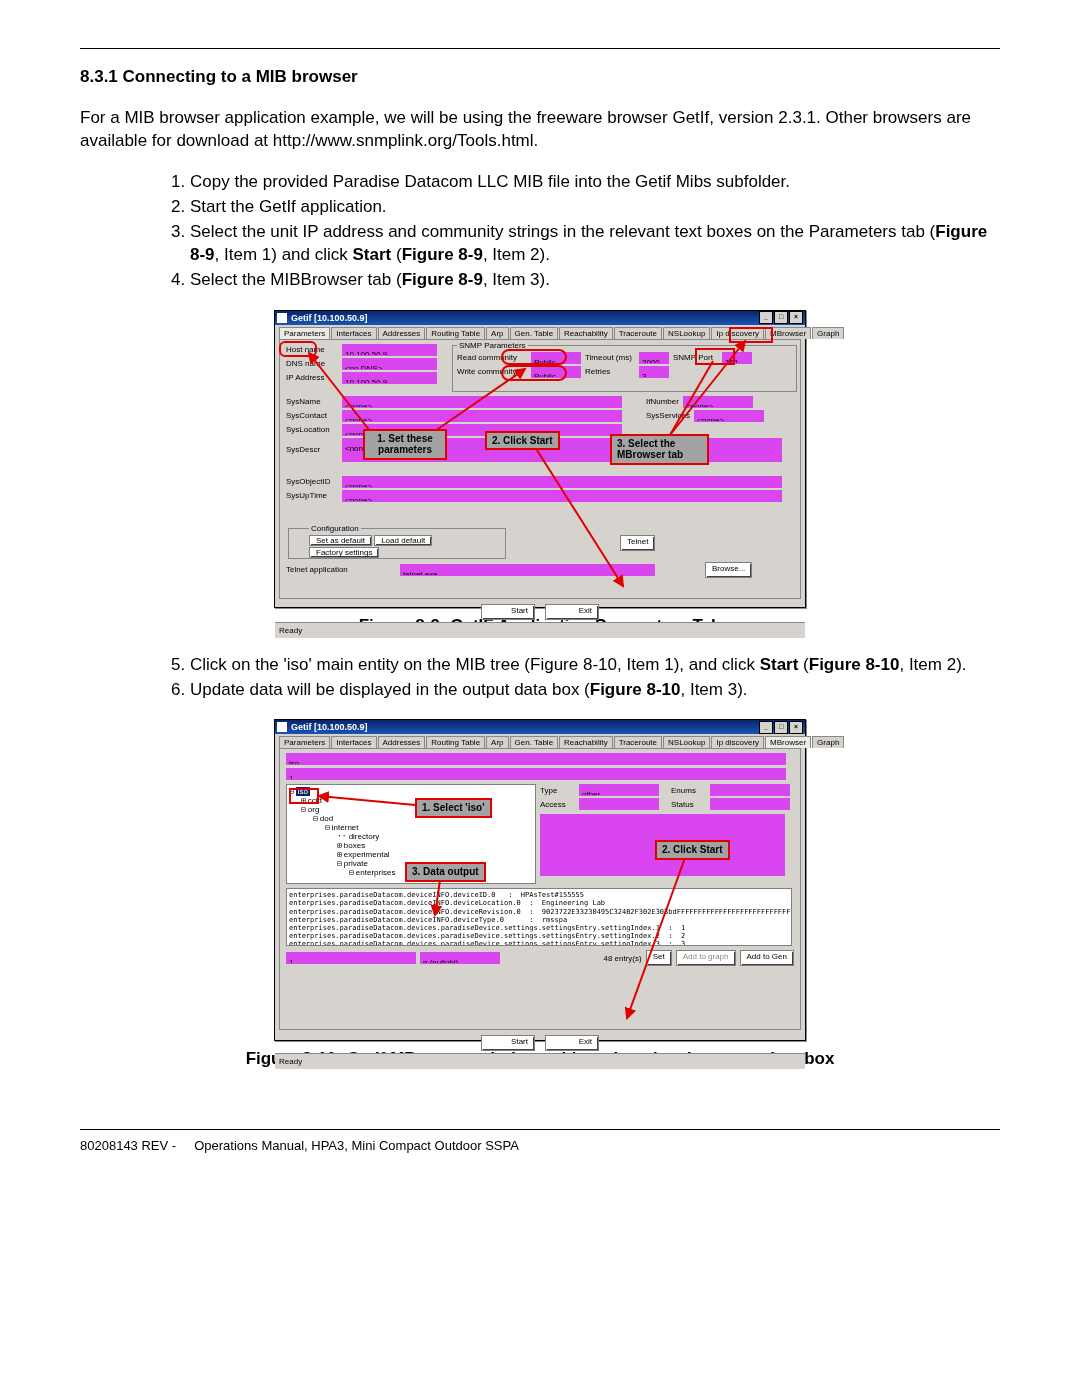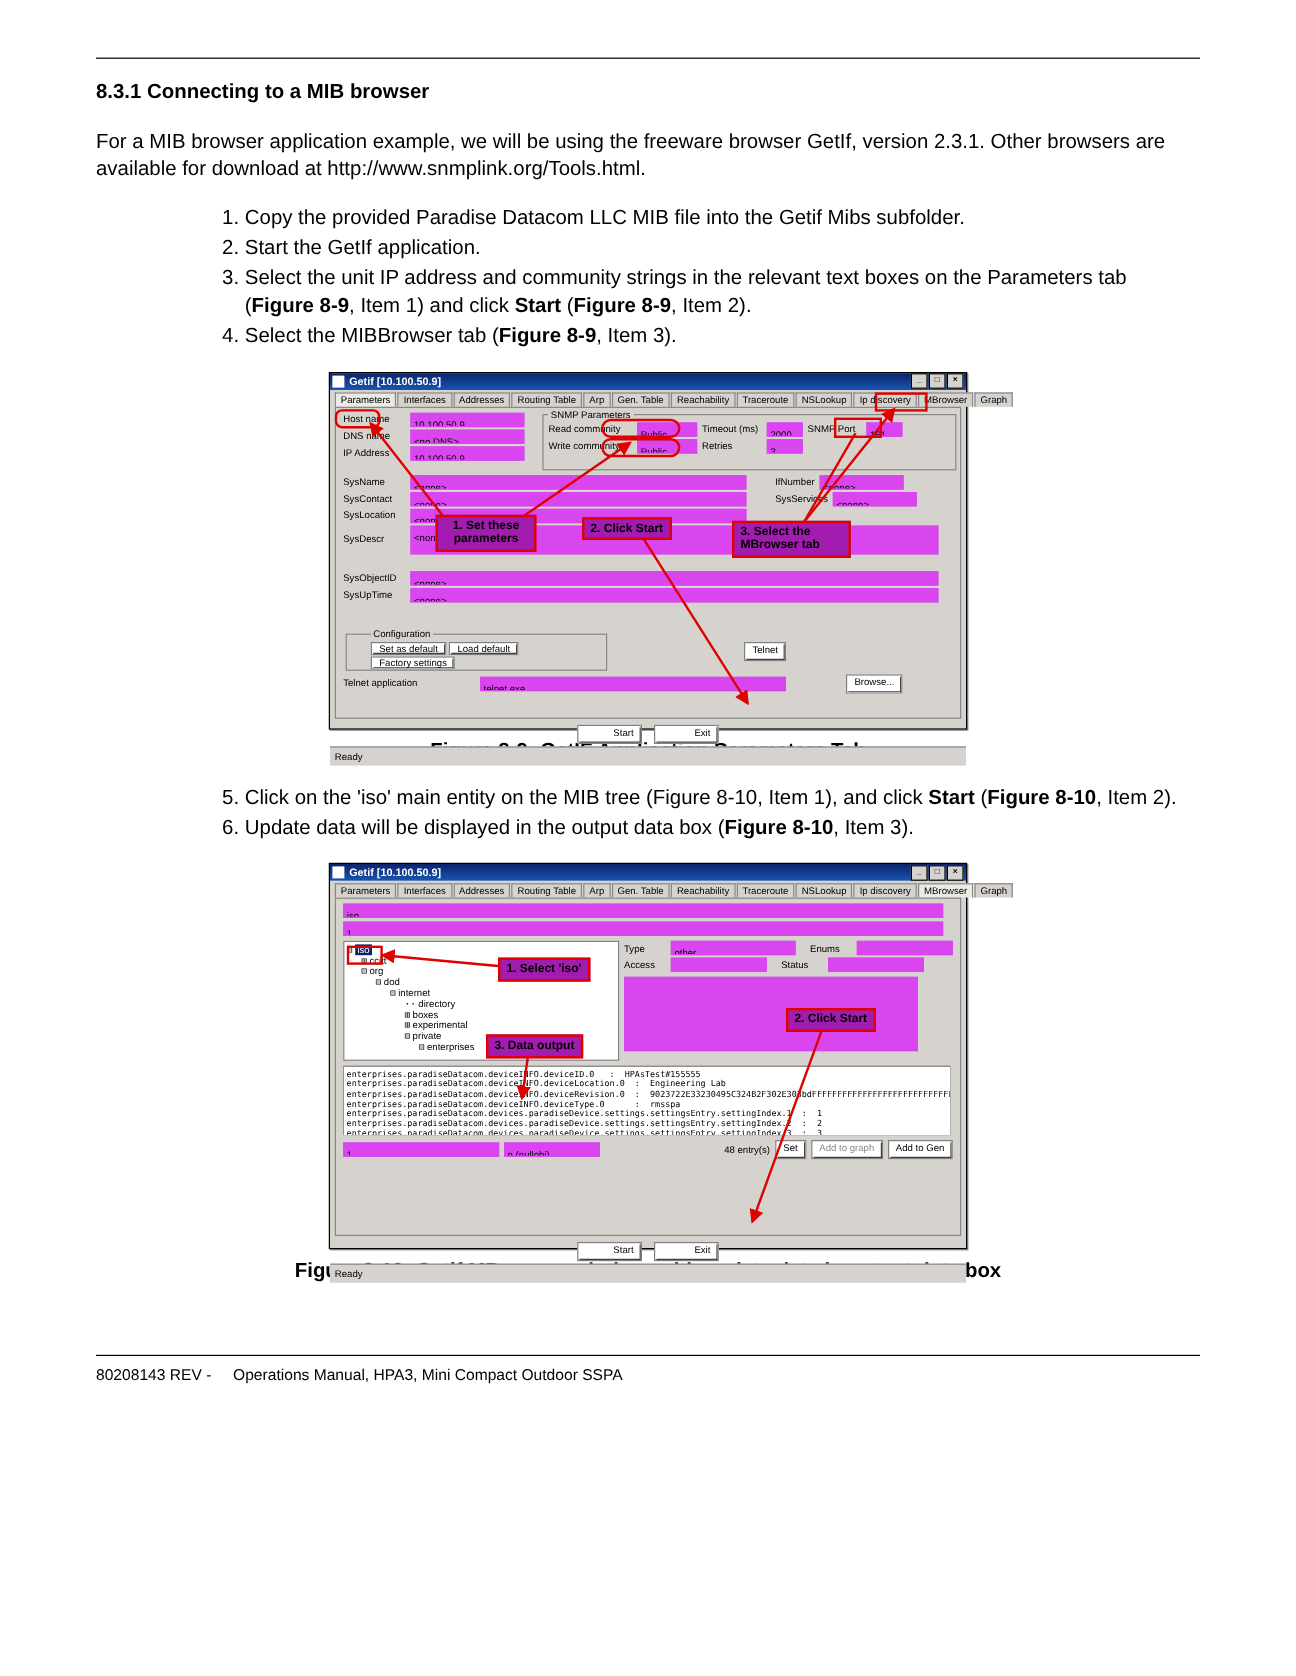--- a/index.html
+++ b/index.html
@@ -27,21 +27,20 @@
     margin: 0 0 18px 0;
   }
   ol.steps {
     margin: 0 0 18px 0;
     padding-left: 110px;
   }
   ol.steps li {
     font-size: 17px;
     line-height: 1.35;
     margin-bottom: 2px;
-    margin-left: 14px;
   }
   .bold { font-weight: bold; }
   .fig-caption {
     text-align: center;
     font-weight: bold;
     font-size: 17px;
     margin: 8px 0 18px 0;
   }
 
   
@@ -130,21 +129,21 @@
     background: #d6d3ce;
     padding: 2px 4px;
     font-size: 8px;
     height: 11px;
     line-height: 11px;
   }
 
   .callout {
     position: absolute;
     border: 2.5px solid #e00000;
-    background: #a21caf;
+    background: #a3a3a3;
     color: #000;
     font-family: Arial, sans-serif;
     font-size: 10px;
     font-weight: bold;
     padding: 2px 5px;
     line-height: 1.15;
     z-index: 20;
   }
   .redbox { position:absolute; border: 2px solid #e00000; z-index: 15; }
 
@@ -394,21 +393,21 @@
           <div class="n ind3"><span class="sym">⊟</span><span>internet</span></div>
           <div class="n ind4"><span class="sym">··</span><span>directory</span></div>
           <div class="n ind4"><span class="sym">⊞</span><span>boxes</span></div>
           <div class="n ind4"><span class="sym">⊞</span><span>experimental</span></div>
           <div class="n ind4"><span class="sym">⊟</span><span>private</span></div>
           <div class="n ind5"><span class="sym">⊟</span><span>enterprises</span></div>
         </div>
         <div style="flex:1;">
           <div class="row">
               <span style="width:35px;">Type</span>
-              <span class="tf" style="width:104px;">other</span>
+              <span class="tf" style="width:80px;">other</span>
               <span style="width:35px; margin-left:8px;">Enums</span>
               <span class="tf" style="width:80px;"></span>
             </div>
           <div class="row">
               <span style="width:35px;">Access</span>
               <span class="tf" style="width:80px;"></span>
               <span style="width:35px; margin-left:8px;">Status</span>
               <span class="tf" style="width:80px;"></span>
             </div>
           <div class="tf" style="width:245px; height:62px; margin-top:4px;"></div>

